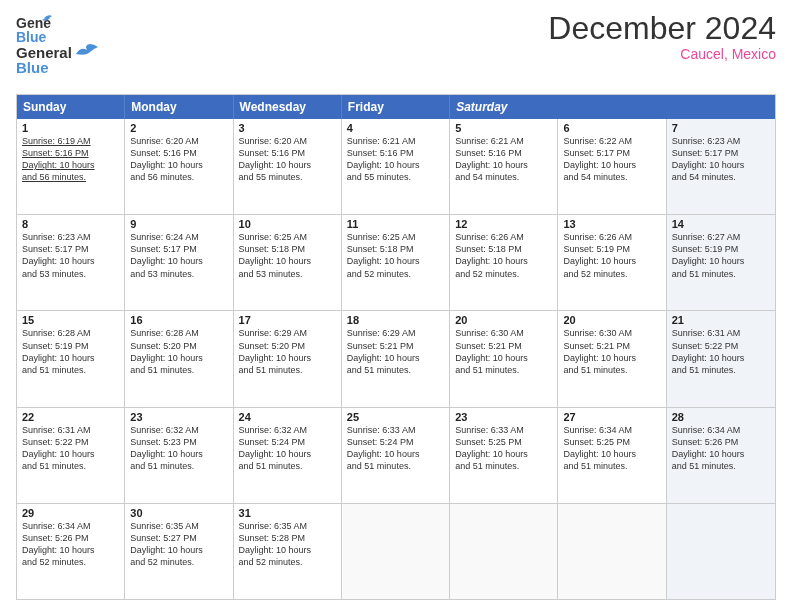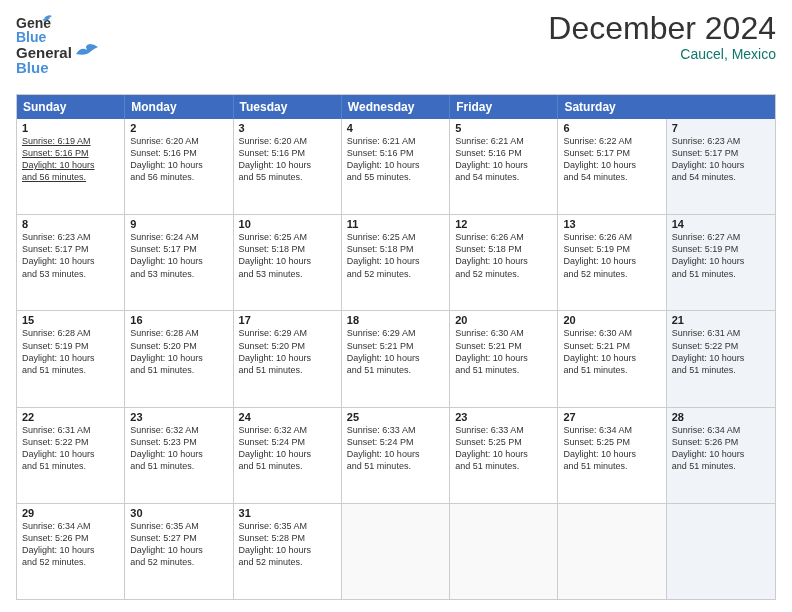--- a/index.html
+++ b/index.html
@@ -27,21 +27,21 @@
       text-align: right;
     }
     .month-title {
       font-size: 32px;
       font-weight: normal;
       color: #333;
       line-height: 1;
     }
     .location {
       font-size: 14px;
-      color: #0f766e;
+      color: #ec4899;
       margin-top: 2px;
     }
     .calendar {
       flex: 1;
       display: flex;
       flex-direction: column;
       border: 1px solid #ccc;
       margin-top: 10px;
     }
     .cal-header-row {
@@ -49,21 +49,21 @@
       grid-template-columns: repeat(7, 1fr);
       background: #3d6bbf;
     }
     .cal-header-cell {
       color: #fff;
       font-weight: bold;
       font-size: 12px;
       padding: 5px 6px;
       border-right: 1px solid #5580cc;
     }
-    .cal-header-cell:last-child { border-right: none; }
+    .cal-header-cell:last-child { border-right: none; font-style: italic; }
     .cal-body {
       flex: 1;
       display: flex;
       flex-direction: column;
     }
     .cal-row {
       display: grid;
       grid-template-columns: repeat(7, 1fr);
       flex: 1;
       border-bottom: 1px solid #ccc;
@@ -124,21 +124,20 @@
     <div class="title-block">
       <div class="month-title">December 2024</div>
       <div class="location">Caucel, Mexico</div>
     </div>
   </div>
 
   <div class="calendar">
     <div class="cal-header-row" id="cal-header">
         <div class="cal-header-cell">Sunday</div>
         <div class="cal-header-cell">Monday</div>
-        <div class="cal-header-cell">Tuesday</div>
         <div class="cal-header-cell">Wednesday</div>
         <div class="cal-header-cell">Friday</div>
         <div class="cal-header-cell">Saturday</div>
       </div>
     <div class="cal-body" id="cal-body">
         <div class="cal-row">
           <div class="cal-cell">
             <span class="day-num">1</span>
             <div class="cell-text" style="white-space: pre-line; text-decoration: underline;">Sunrise: 6:19 AM
 Sunset: 5:16 PM

